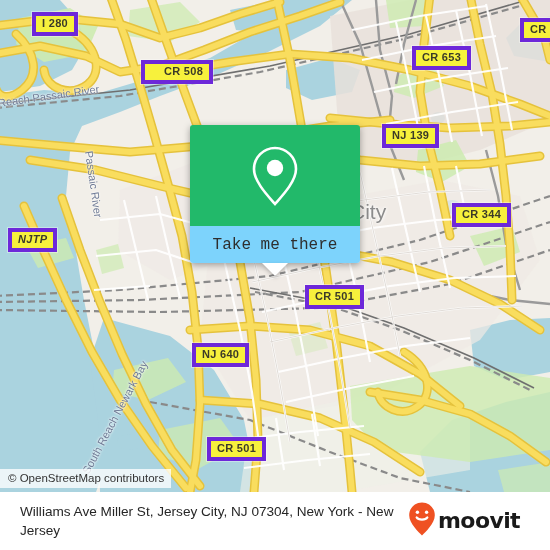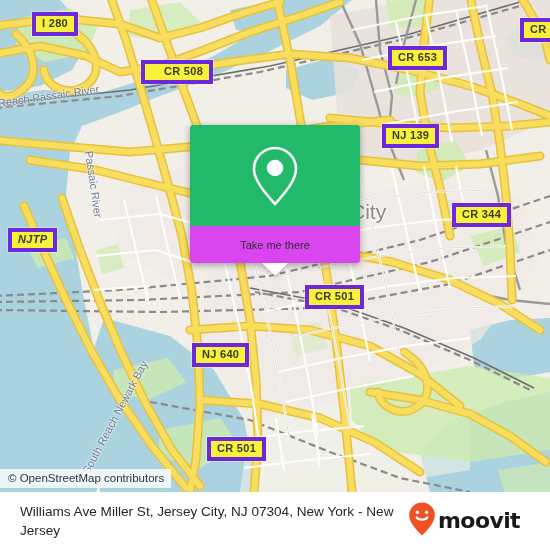--- a/index.html
+++ b/index.html
@@ -74,29 +74,29 @@
   }
   #callout-green {
     background: #22b96a;
     height: 101px;
     border-radius: 3px 3px 0 0;
     display: flex;
     align-items: center;
     justify-content: center;
   }
   #callout-btn {
-    background: #d946ef;
+    background: #7dd3fc;
     height: 37px;
     border-radius: 0 0 3px 3px;
     display: flex;
     align-items: center;
     justify-content: center;
     color: #2e2e2e;
-    font-size: 11px;
-    font-family: Liberation Sans, sans-serif;
+    font-size: 16px;
+    font-family: Liberation Mono, monospace;
     cursor: pointer;
   }
   #callout-tail {
     position: absolute;
     left: 72px;
     top: 138px;
     width: 0; height: 0;
     border-left: 13px solid transparent;
     border-right: 13px solid transparent;
     border-top: 13px solid #ffffff;
@@ -331,21 +331,21 @@
           <path d="M240,198 L254,260 L268,322 L280,384 L290,442"></path>
           <path d="M300,182 L314,244 L328,306 L340,368 L350,428"></path>
           <path d="M360,172 L374,234 L388,296 L400,356"></path>
         </g>
 
       </g>
     </svg>
 
     <div class="shield" style="left:32px;  top:12px;">I 280</div>
     <div class="shield" style="left:141px; top:60px;padding-left:19px;">CR 508</div>
-    <div class="shield" style="left:388px; top:46px;">CR 653</div>
+    <div class="shield" style="left:412px; top:46px;">CR 653</div>
     <div class="shield" style="left:520px; top:18px;">CR 6</div>
     <div class="shield" style="left:382px; top:124px;">NJ 139</div>
     <div class="shield" style="left:452px; top:203px;">CR 344</div>
     <div class="shield" style="left:8px;   top:228px;font-style:italic;">NJTP</div>
     <div class="shield" style="left:305px; top:285px;">CR 501</div>
     <div class="shield" style="left:192px; top:343px;">NJ 640</div>
     <div class="shield" style="left:207px; top:437px;">CR 501</div>
 
     <div class="water-label" style="left:-2px; top:97px; transform:rotate(-8deg); transform-origin:left center;">Reach Passaic River</div>
     <div class="water-label" style="left:95px; top:150px; transform:rotate(82deg); transform-origin:left top;">Passaic River</div>

